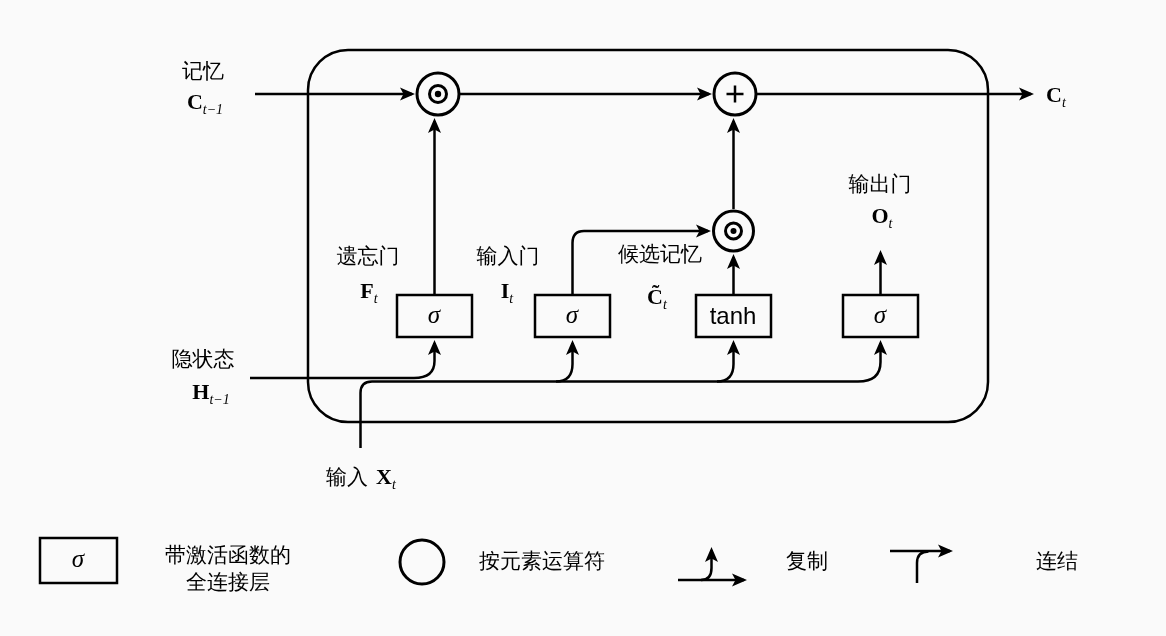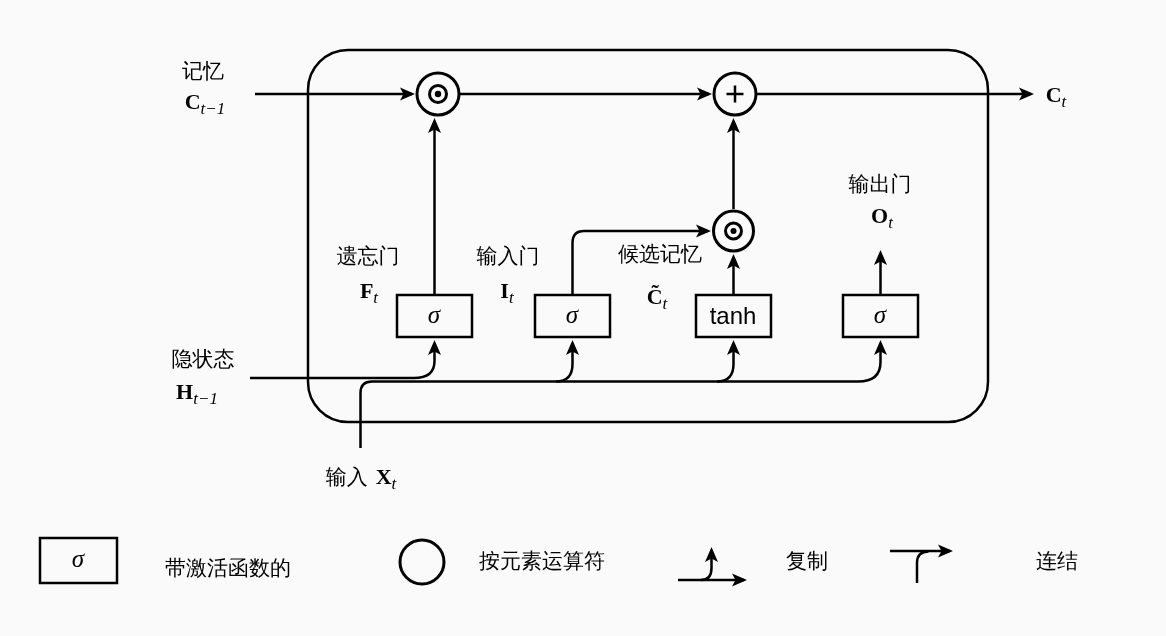--- a/index.html
+++ b/index.html
@@ -5,21 +5,21 @@
   html,body{margin:0;padding:0;background:#fafafa;}
   #app{position:relative;width:1136px;height:636px;background:#fafafa;overflow:hidden;
        font-family:"Liberation Sans",sans-serif;color:#000;}
   #diagram-svg{position:absolute;left:0;top:0;}
   .ln{fill:none;stroke:#000;stroke-width:2.5px;}
   .thick{stroke-width:3px;}
   .lbl{position:absolute;transform:translate(-50%,-50%);white-space:nowrap;
        text-align:center;line-height:1.3;}
   .cjk{font-size:21px;font-family:"Liberation Sans",sans-serif;}
   .mvar{font-size:22px;font-weight:bold;font-family:"Liberation Serif",serif;}
-  .mvar sub{font-size:17px;font-weight:normal;font-style:italic;line-height:0;
+  .mvar sub{font-size:14px;font-weight:normal;font-style:italic;line-height:0;
             font-family:"Liberation Serif",serif;}
   .gate-sigma{font-size:25px;font-style:italic;font-family:"Liberation Serif",serif;}
   .gate-tanh{font-size:24px;font-family:"Liberation Sans",sans-serif;}
   .inline-var{margin-left:8px;text-align:center;}
 </style>
 </head>
 <body>
 
 <div id="app">
 
@@ -104,34 +104,35 @@
   <div class="lbl mvar" style="left:657px;top:297px">
     <span>C̃</span><sub>t</sub>
   </div>
 
   <div class="lbl cjk" style="left:880px;top:184px">输出门</div>
   <div class="lbl mvar" style="left:882px;top:216px">
     <span>O</span><sub>t</sub>
   </div>
 
   <div class="lbl cjk" style="left:203px;top:359px">隐状态</div>
-  <div class="lbl mvar" style="left:197px;top:392px">
+  <div class="lbl mvar" style="left:211px;top:392px">
     <span>H</span><sub>t−1</sub>
   </div>
 
   <div class="lbl cjk" style="left:361px;top:477px">
     <span>输入</span><span class="mvar inline-var"><span>X</span><sub>t</sub></span>
   </div>
 
   <div class="lbl gate-sigma" style="left:434px;top:315px">σ</div>
   <div class="lbl gate-sigma" style="left:572px;top:315px">σ</div>
   <div class="lbl gate-tanh" style="left:733px;top:316px">tanh</div>
   <div class="lbl gate-sigma" style="left:880px;top:315px">σ</div>
 
   <div class="lbl gate-sigma" style="left:78px;top:559px">σ</div>
   <div class="lbl cjk" style="left:228px;top:568px">
     <div>带激活函数的</div>
+    <div>全连接层</div>
   </div>
   <div class="lbl cjk" style="left:542px;top:561px">按元素运算符</div>
   <div class="lbl cjk" style="left:807px;top:561px">复制</div>
   <div class="lbl cjk" style="left:1057px;top:561px">连结</div>
 
 </div>
 
 </body></html>

